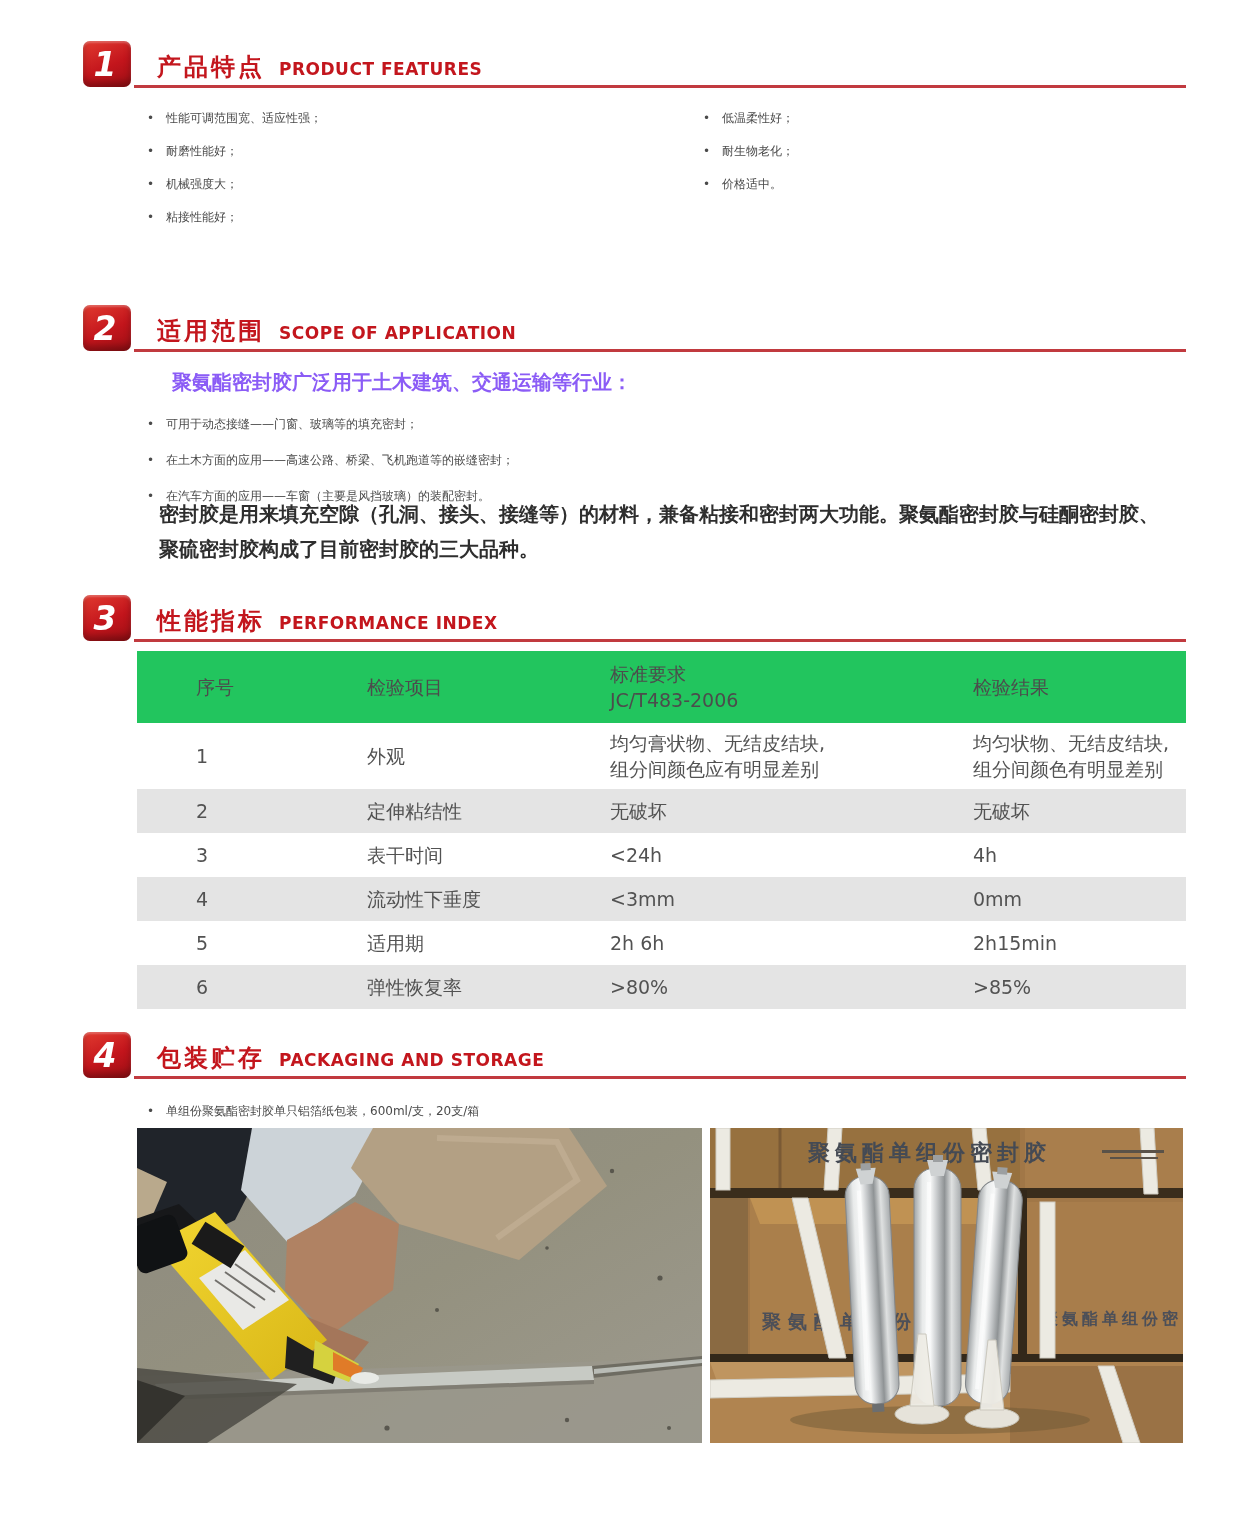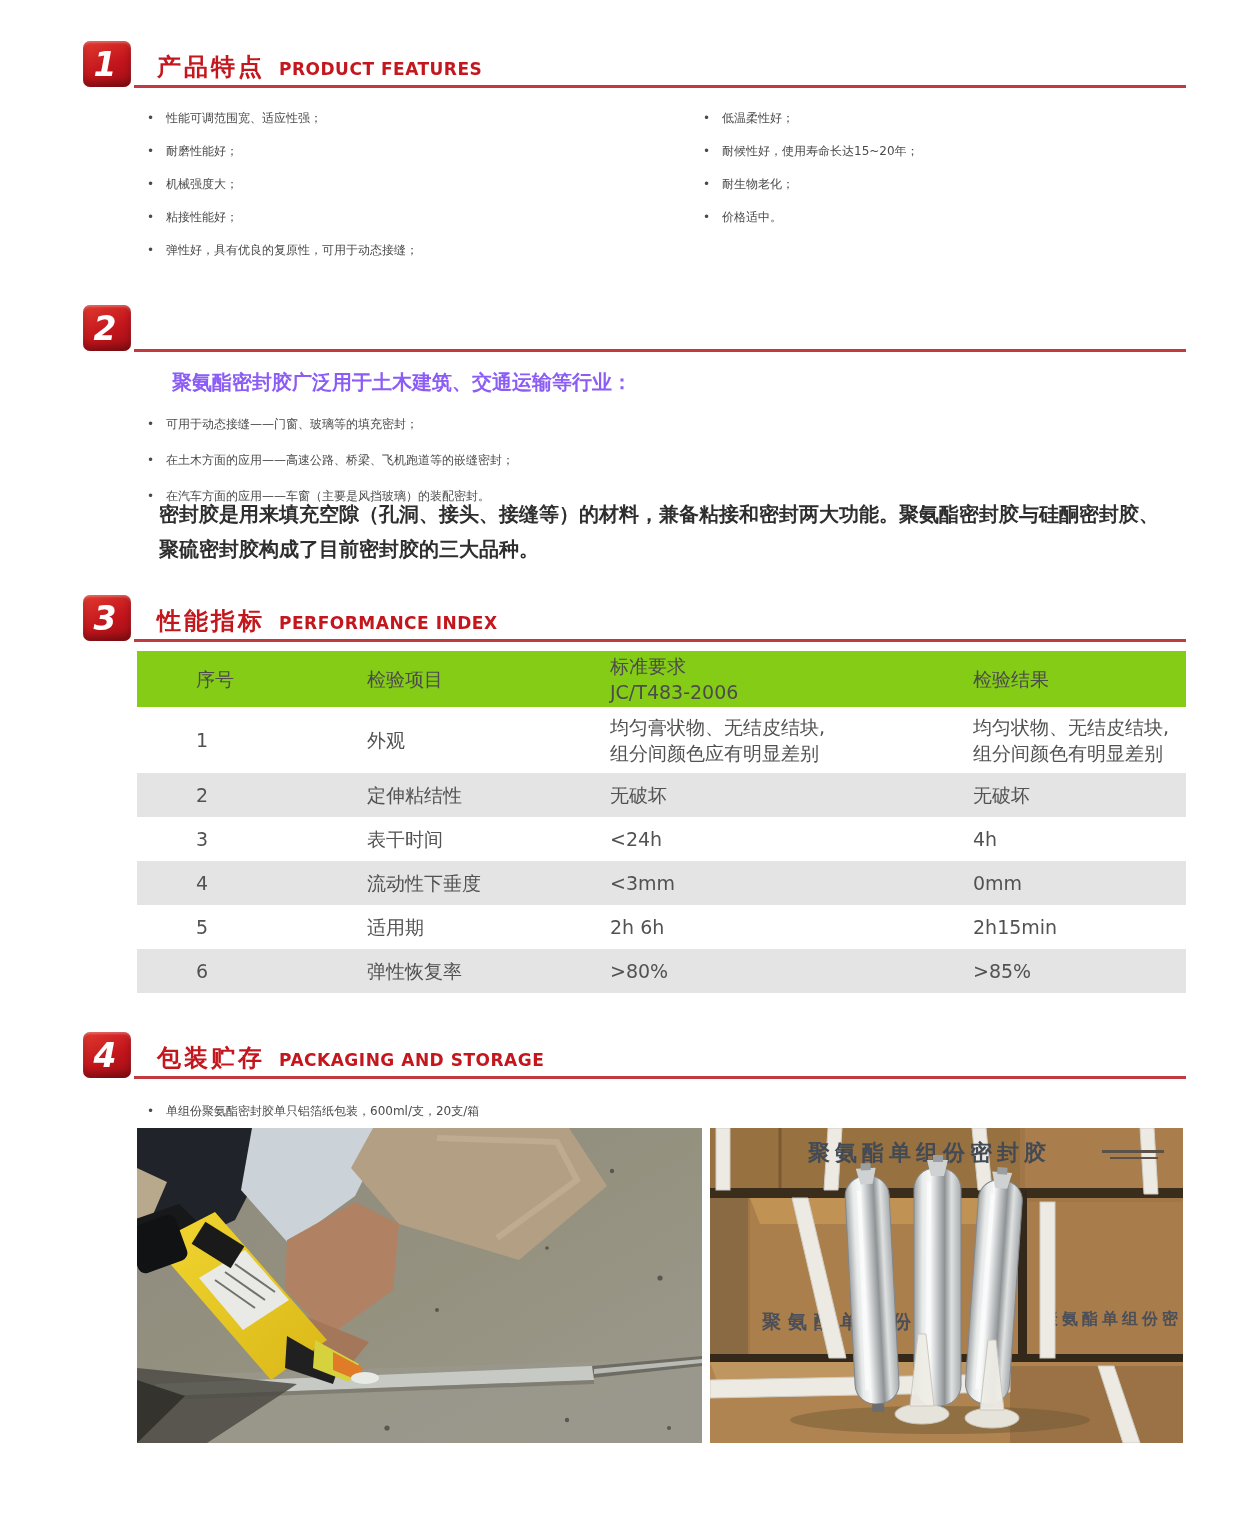--- a/index.html
+++ b/index.html
@@ -31,21 +31,21 @@
   .perf-table{
     position:absolute;left:137px;top:651px;width:1049px;
     border-collapse:collapse;table-layout:fixed;
   }
   .perf-table th,.perf-table td{
     text-align:left;vertical-align:middle;padding:0 4px 0 59px;
     font-size:19px;white-space:pre-line;line-height:26px;font-weight:400;
   }
   .perf-table th{color:#4c4c4c;}
   .perf-table td{color:#525252;}
-  .perf-table thead tr{background:#84cc16;height:56px;}
+  .perf-table thead tr{background:#22c55e;height:72px;}
   .perf-table tbody tr{background:#ffffff;}
   .perf-table tbody tr:nth-child(1){height:66px;}
   .perf-table tbody tr:nth-child(n+2){height:44px;}
   .perf-table tbody tr:nth-child(2n){background:#e4e4e4;}
   
   .photo{position:absolute;top:1128px;display:block;}
   .photo-left{left:137px;}
   .photo-right{left:710px;}
 </style>
 </head>
@@ -62,32 +62,34 @@
       <span class="en">PRODUCT FEATURES</span>
     </div>
     <div class="rule"></div>
   </div>
 
   <ul class="blist" style="left:137px;top:94px;">
     <li>性能可调范围宽、适应性强；</li>
     <li>耐磨性能好；</li>
     <li>机械强度大；</li>
     <li>粘接性能好；</li>
-    <li>弹性好，具有优良的复原性，可用于动态接缝；</li>
   </ul>
   <ul class="blist" style="left:693px;top:94px;">
     <li>低温柔性好；</li>
-    <li>耐候性好，使用寿命长达15~20年；</li>
     <li>耐生物老化；</li>
     <li>价格适中。</li>
   </ul>
 
   <div class="sec-header" style="top:304px;">
     <div class="badge">
       <span>2</span>
+    </div>
+    <div class="titles">
+      <span class="zh">适用范围</span>
+      <span class="en">SCOPE OF APPLICATION</span>
     </div>
     <div class="rule"></div>
   </div>
 
   <div class="bold-intro">聚氨酯密封胶广泛用于土木建筑、交通运输等行业：</div>
   <ul class="blist wide" style="left:137px;top:398px;">
     <li>可用于动态接缝——门窗、玻璃等的填充密封；</li>
     <li>在土木方面的应用——高速公路、桥梁、飞机跑道等的嵌缝密封；</li>
     <li>在汽车方面的应用——车窗（主要是风挡玻璃）的装配密封。</li>
   </ul>

